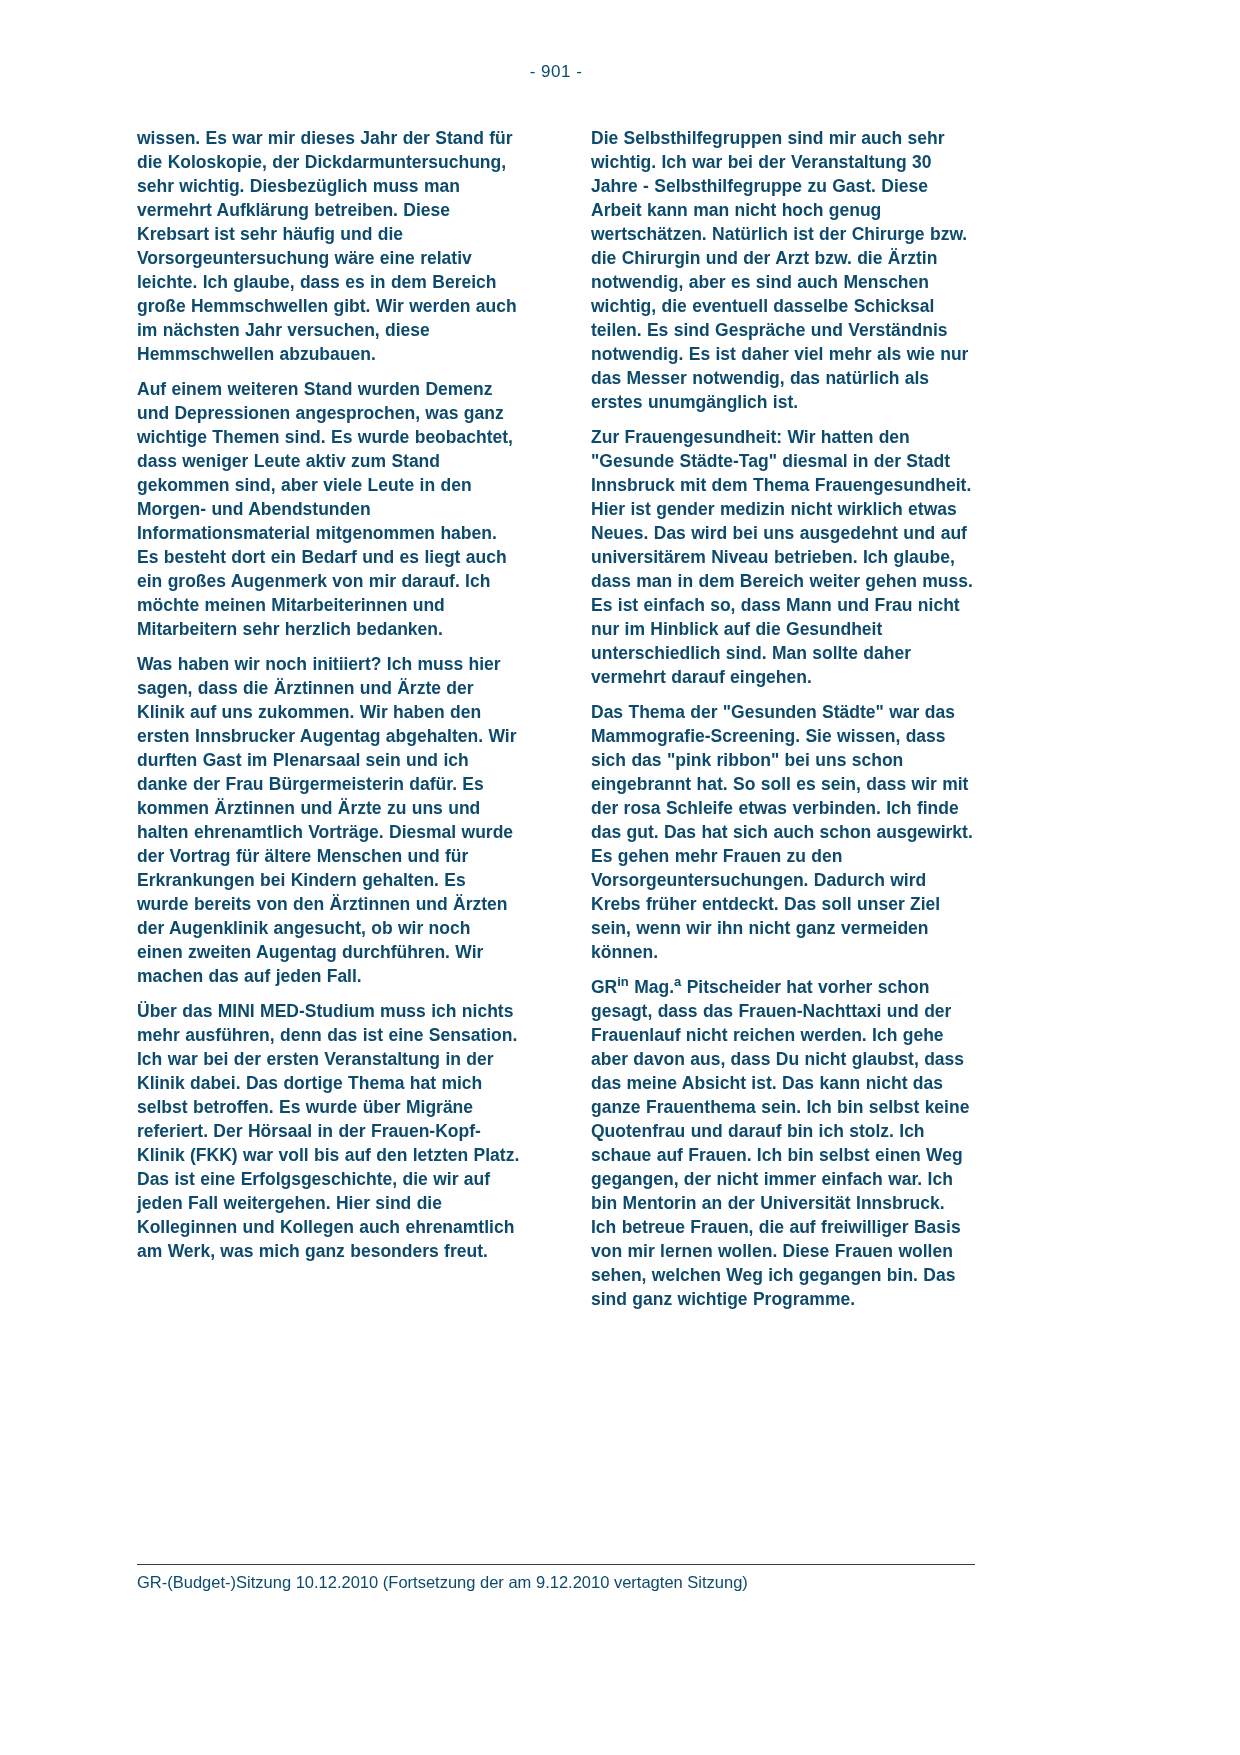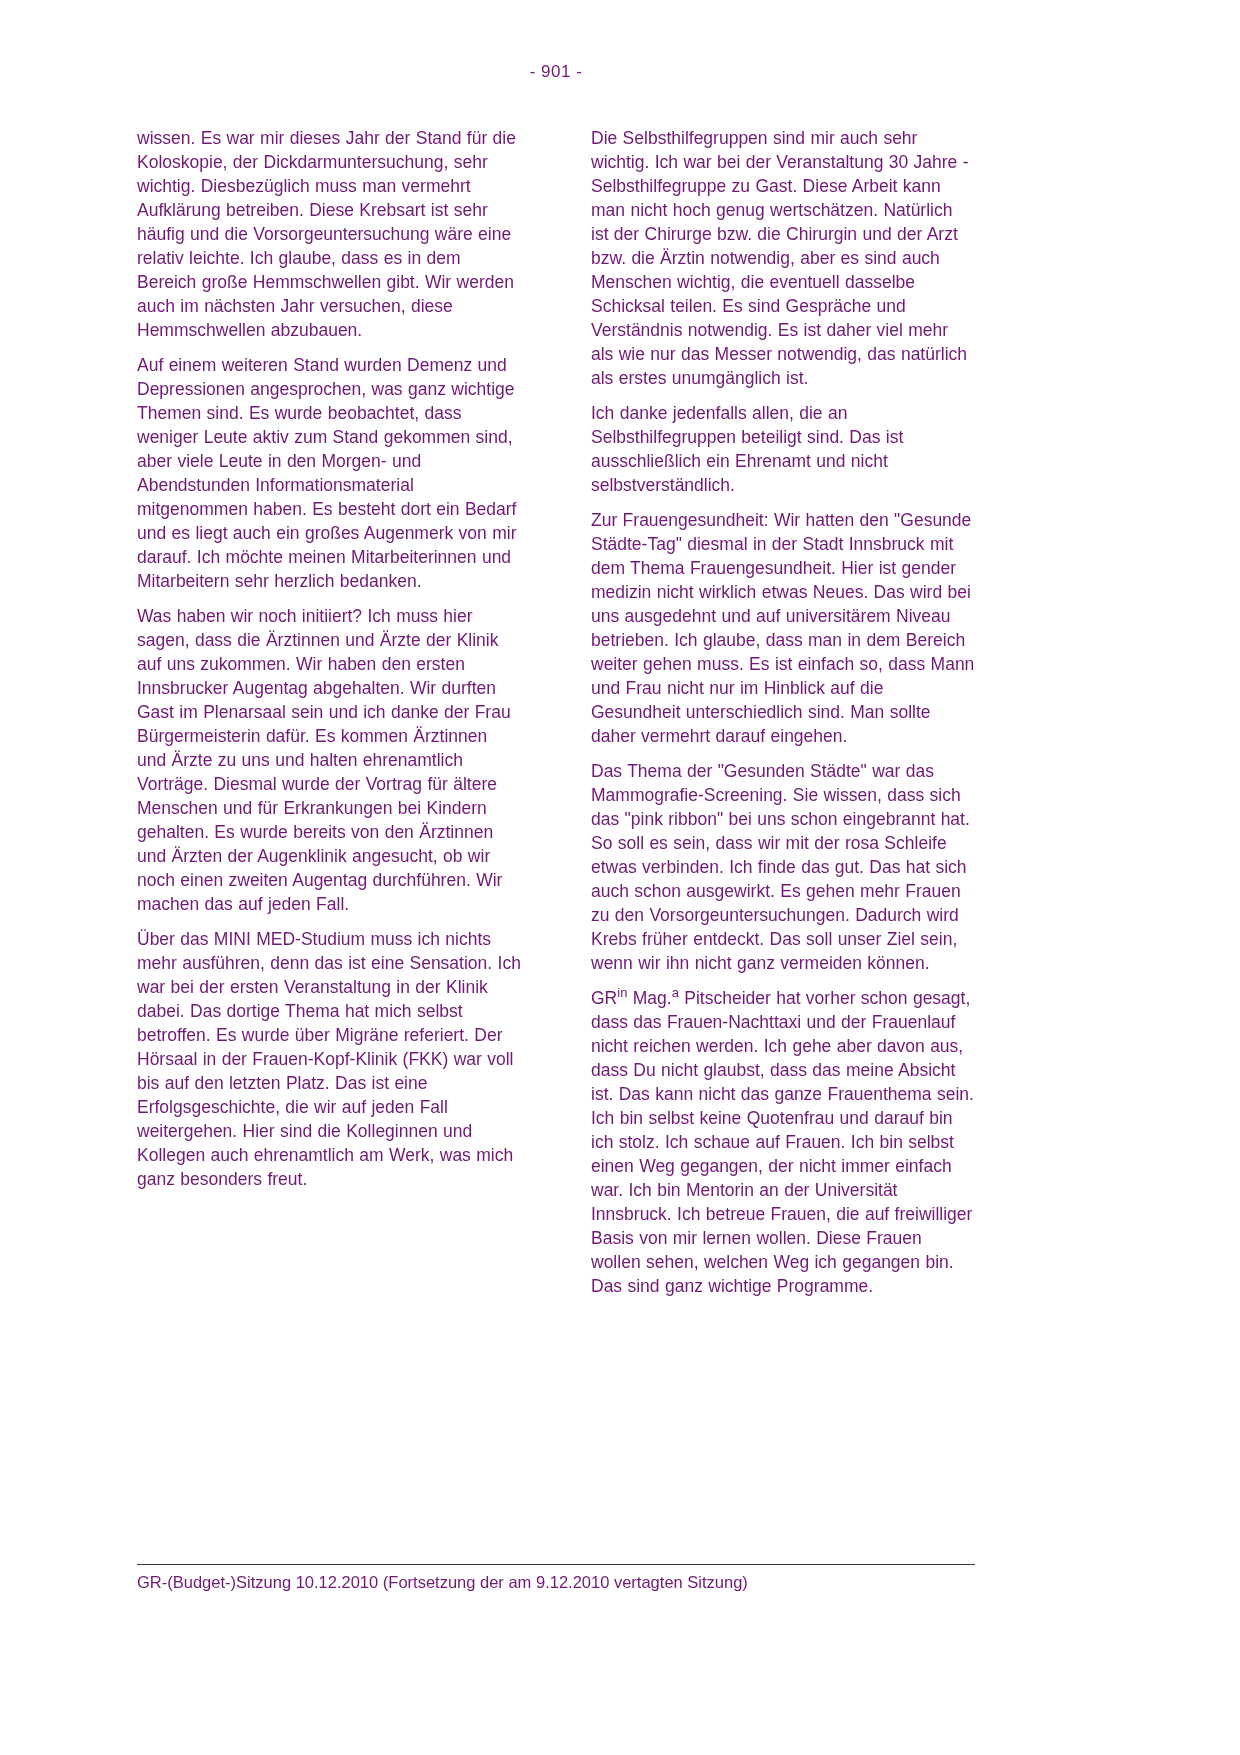--- a/index.html
+++ b/index.html
@@ -6,21 +6,21 @@
     margin: 0;
     padding: 0;
     background: #ffffff;
   }
   .page {
     position: relative;
     width: 1240px;
     height: 1755px;
     background: #ffffff;
     font-family: "Liberation Sans", sans-serif;
-    color: #701a75;
+    color: #0c4a6e;
     overflow: hidden;
   }
   .page-number {
     position: absolute;
     top: 62px;
     left: 137px;
     width: 838px;
     text-align: center;
     font-size: 17px;
     letter-spacing: 0.5px;
@@ -28,20 +28,21 @@
   .columns {
     position: absolute;
     top: 126px;
     left: 137px;
     width: 838px;
     display: flex;
     gap: 70px;
   }
   .col {
     width: 384px;
+    font-weight: bold;
   }
   .col p {
     margin: 0 0 11px 0;
     font-size: 17.5px;
     line-height: 24px;
     text-align: left;
     word-spacing: 0.5px;
   }
   sup {
     font-size: 13px;
@@ -70,21 +71,20 @@
 
     <div class="col">
       <p>wissen. Es war mir dieses Jahr der Stand für die Koloskopie, der Dickdarmuntersuchung, sehr wichtig. Diesbezüglich muss man vermehrt Aufklärung betreiben. Diese Krebsart ist sehr häufig und die Vorsorgeuntersuchung wäre eine relativ leichte. Ich glaube, dass es in dem Bereich große Hemmschwellen gibt. Wir werden auch im nächsten Jahr versuchen, diese Hemmschwellen abzubauen.</p>
       <p>Auf einem weiteren Stand wurden Demenz und Depressionen angesprochen, was ganz wichtige Themen sind. Es wurde beobachtet, dass weniger Leute aktiv zum Stand gekommen sind, aber viele Leute in den Morgen- und Abendstunden Informationsmaterial mitgenommen haben. Es besteht dort ein Bedarf und es liegt auch ein großes Augenmerk von mir darauf. Ich möchte meinen Mitarbeiterinnen und Mitarbeitern sehr herzlich bedanken.</p>
       <p>Was haben wir noch initiiert? Ich muss hier sagen, dass die Ärztinnen und Ärzte der Klinik auf uns zukommen. Wir haben den ersten Innsbrucker Augentag abgehalten. Wir durften Gast im Plenarsaal sein und ich danke der Frau Bürgermeisterin dafür. Es kommen Ärztinnen und Ärzte zu uns und halten ehrenamtlich Vorträge. Diesmal wurde der Vortrag für ältere Menschen und für Erkrankungen bei Kindern gehalten. Es wurde bereits von den Ärztinnen und Ärzten der Augenklinik angesucht, ob wir noch einen zweiten Augentag durchführen. Wir machen das auf jeden Fall.</p>
       <p>Über das MINI MED-Studium muss ich nichts mehr ausführen, denn das ist eine Sensation. Ich war bei der ersten Veranstaltung in der Klinik dabei. Das dortige Thema hat mich selbst betroffen. Es wurde über Migräne referiert. Der Hörsaal in der Frauen-Kopf-Klinik (FKK) war voll bis auf den letzten Platz. Das ist eine Erfolgsgeschichte, die wir auf jeden Fall weitergehen. Hier sind die Kolleginnen und Kollegen auch ehrenamtlich am Werk, was mich ganz besonders freut.</p>
     </div>
 
     <div class="col">
       <p>Die Selbsthilfegruppen sind mir auch sehr wichtig. Ich war bei der Veranstaltung 30 Jahre - Selbsthilfegruppe zu Gast. Diese Arbeit kann man nicht hoch genug wertschätzen. Natürlich ist der Chirurge bzw. die Chirurgin und der Arzt bzw. die Ärztin notwendig, aber es sind auch Menschen wichtig, die eventuell dasselbe Schicksal teilen. Es sind Gespräche und Verständnis notwendig. Es ist daher viel mehr als wie nur das Messer notwendig, das natürlich als erstes unumgänglich ist.</p>
-      <p>Ich danke jedenfalls allen, die an Selbsthilfegruppen beteiligt sind. Das ist ausschließlich ein Ehrenamt und nicht selbstverständlich.</p>
       <p>Zur Frauengesundheit: Wir hatten den "Gesunde Städte-Tag" diesmal in der Stadt Innsbruck mit dem Thema Frauengesundheit. Hier ist gender medizin nicht wirklich etwas Neues. Das wird bei uns ausgedehnt und auf universitärem Niveau betrieben. Ich glaube, dass man in dem Bereich weiter gehen muss. Es ist einfach so, dass Mann und Frau nicht nur im Hinblick auf die Gesundheit unterschiedlich sind. Man sollte daher vermehrt darauf eingehen.</p>
       <p>Das Thema der "Gesunden Städte" war das Mammografie-Screening. Sie wissen, dass sich das "pink ribbon" bei uns schon eingebrannt hat. So soll es sein, dass wir mit der rosa Schleife etwas verbinden. Ich finde das gut. Das hat sich auch schon ausgewirkt. Es gehen mehr Frauen zu den Vorsorgeuntersuchungen. Dadurch wird Krebs früher entdeckt. Das soll unser Ziel sein, wenn wir ihn nicht ganz vermeiden können.</p>
       <p><span>GR</span><sup>in</sup><span> Mag.</span><sup>a</sup><span> Pitscheider hat vorher schon gesagt, dass das Frauen-Nachttaxi und der Frauenlauf nicht reichen werden. Ich gehe aber davon aus, dass Du nicht glaubst, dass das meine Absicht ist. Das kann nicht das ganze Frauenthema sein. Ich bin selbst keine Quotenfrau und darauf bin ich stolz. Ich schaue auf Frauen. Ich bin selbst einen Weg gegangen, der nicht immer einfach war. Ich bin Mentorin an der Universität Innsbruck. Ich betreue Frauen, die auf freiwilliger Basis von mir lernen wollen. Diese Frauen wollen sehen, welchen Weg ich gegangen bin. Das sind ganz wichtige Programme.</span></p>
     </div>
 
   </div>
 
   <div class="footer">
     <div>GR-(Budget-)Sitzung 10.12.2010 (Fortsetzung der am 9.12.2010 vertagten Sitzung)</div>
   </div>

